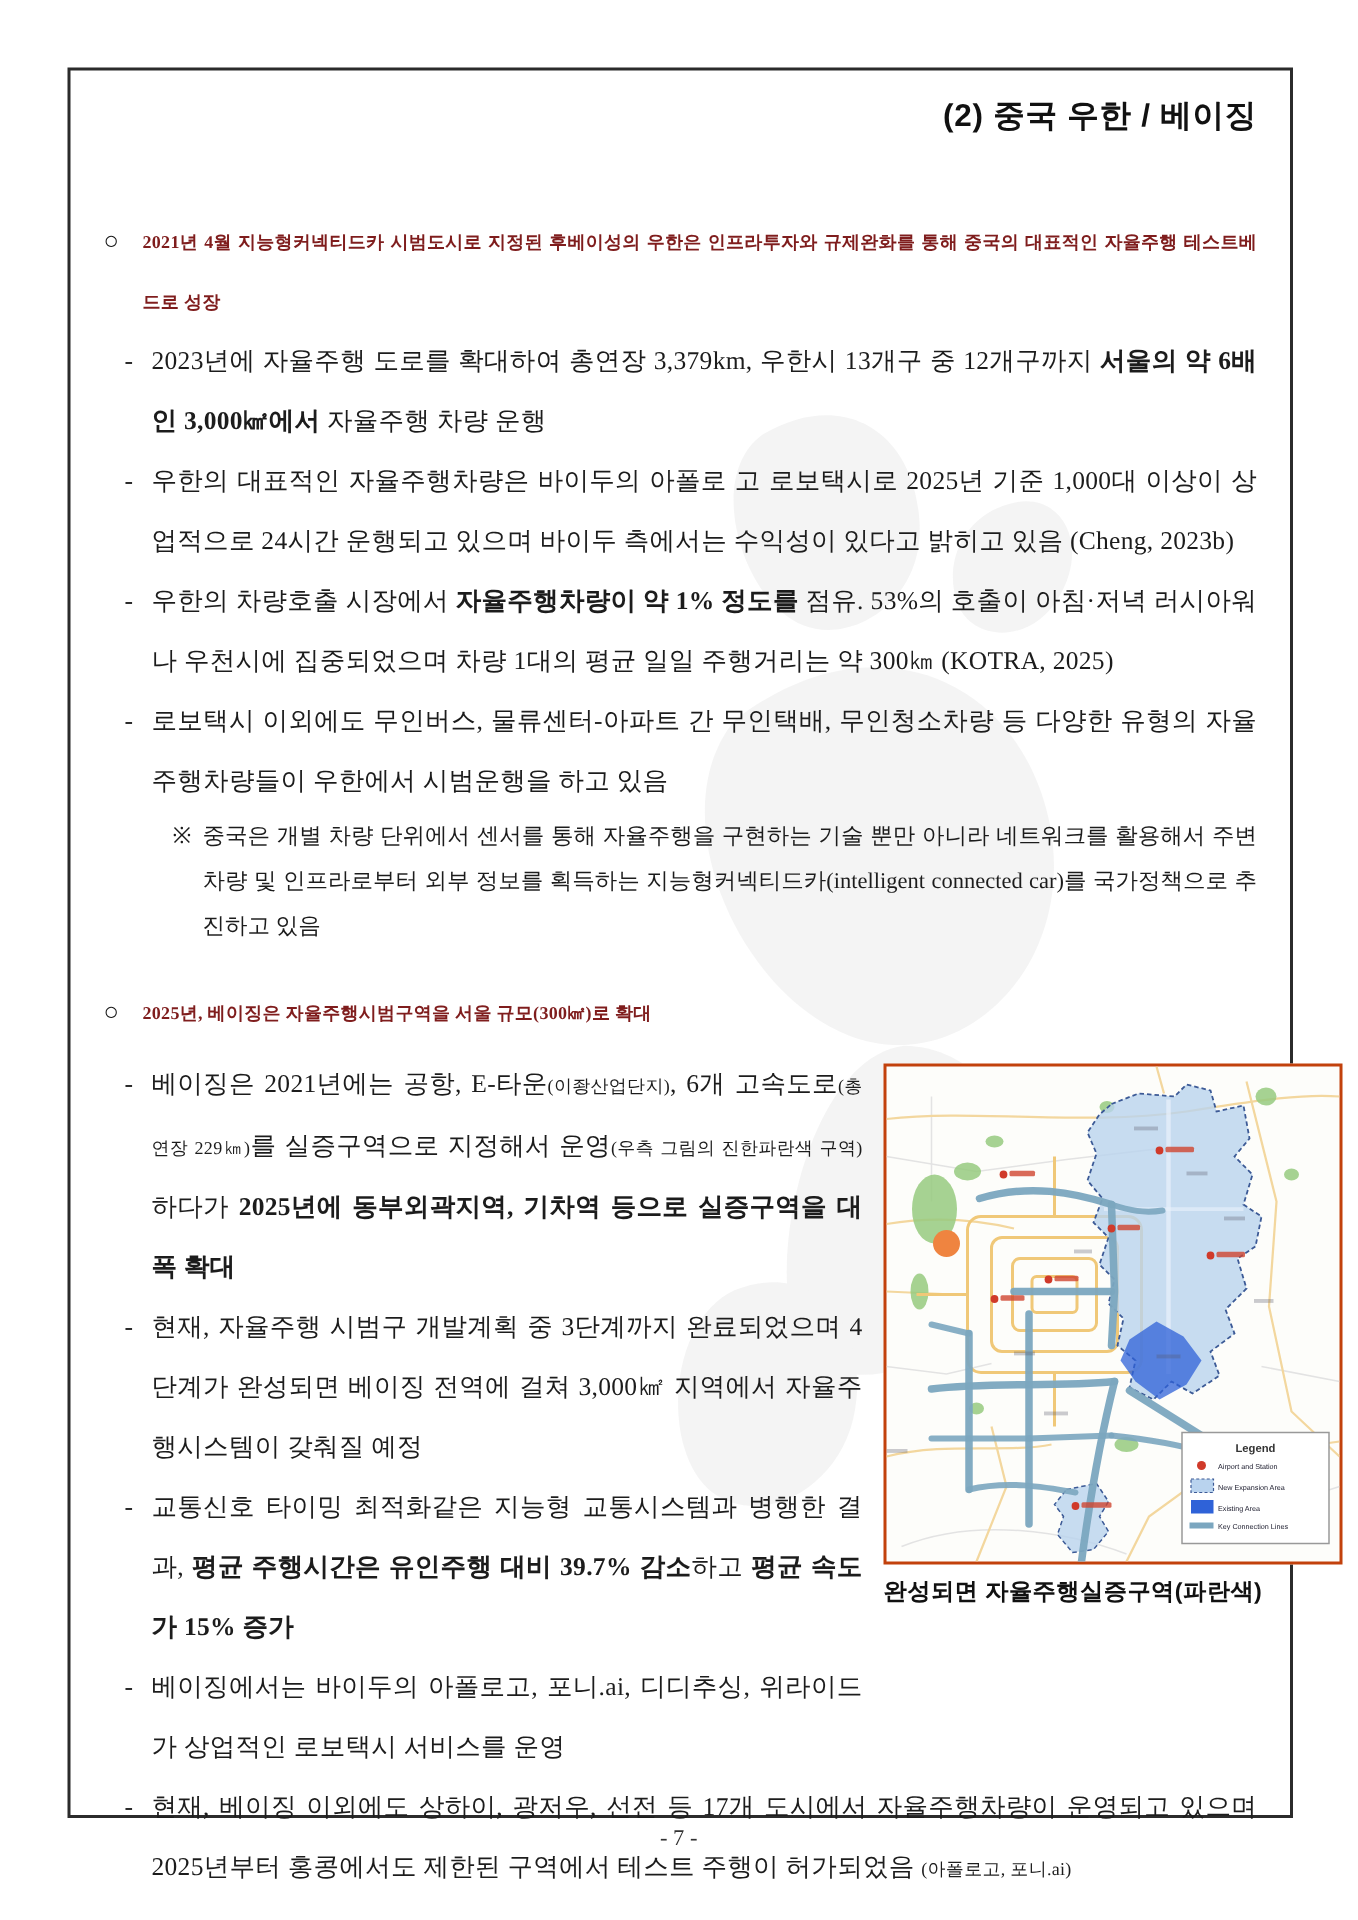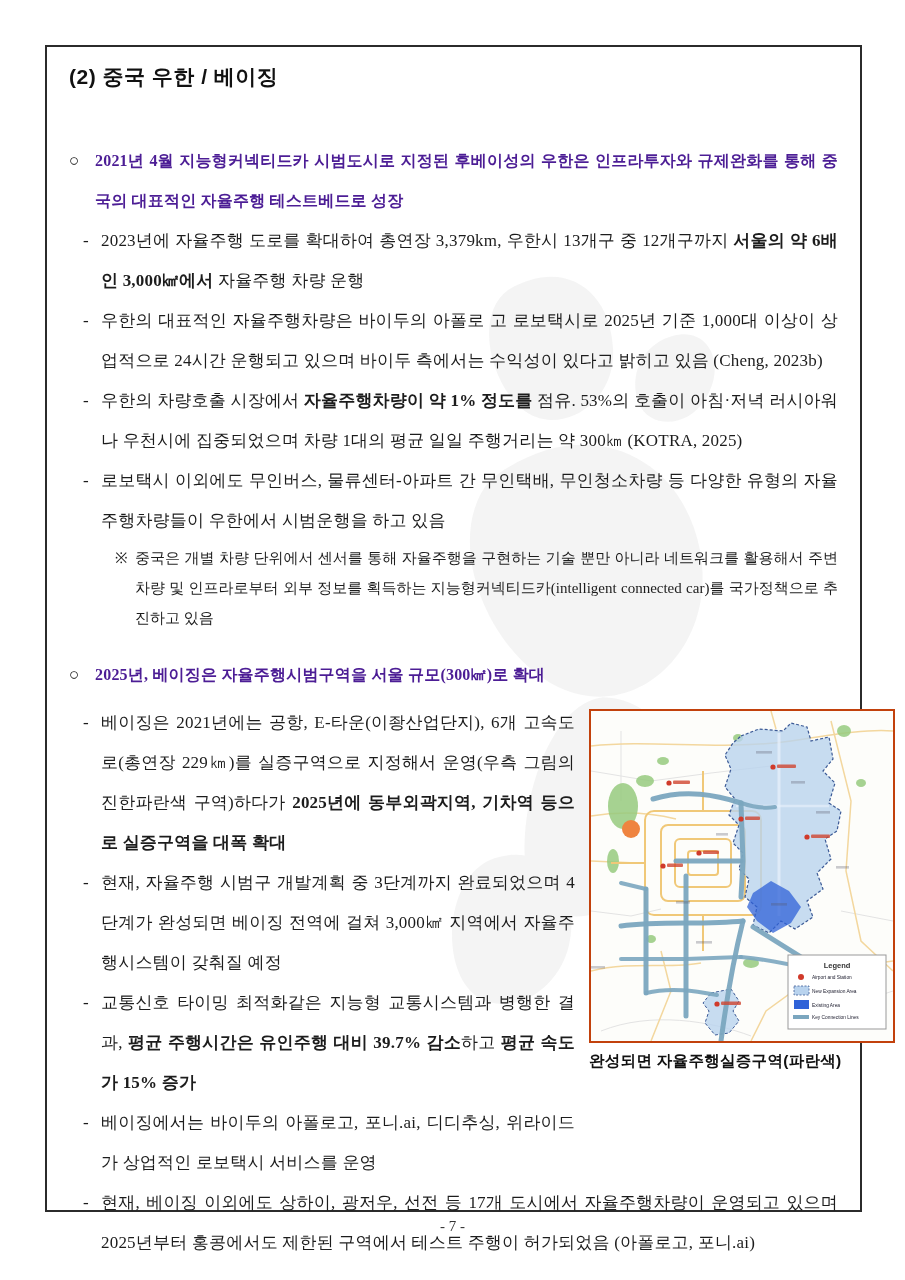--- a/index.html
+++ b/index.html
@@ -16,40 +16,40 @@
     position:absolute;left:45px;top:45px;z-index:1;
     width:817px;height:1167px;
     border:2px solid #2b2b2b;
     box-sizing:border-box;
     padding:14px 22px 0 22px;
     background:transparent;
   }
   .doc-title{
     font-family:"Liberation Sans","DejaVu Sans",sans-serif;
     font-weight:bold;font-size:21px;color:#111;
-    margin:2px 0 0 0;letter-spacing:.5px;
+    margin:2px 0 0 0;letter-spacing:.5px;text-align:right;
   }
   .sec{margin-top:0;}
   .sec1{margin-top:50px;}
   .sec2{margin-top:22px;}
   .bullet-row{display:flex;align-items:flex-start;}
   .o-marker{
     width:26px;flex:0 0 26px;font-weight:bold;font-size:17px;
     line-height:40px;color:#111;
   }
   .o-heading{
-    flex:1;font-weight:bold;font-size:16px;line-height:40px;
-    text-align:justify;color:#4c1d95;letter-spacing:.2px;
+    flex:1;font-weight:bold;font-size:12px;line-height:40px;
+    text-align:justify;color:#7f1d1d;letter-spacing:.2px;
   }
   .items{margin-left:14px;}
   .d-item{display:flex;align-items:flex-start;}
   .d-marker{width:18px;flex:0 0 18px;font-size:17px;line-height:40px;}
   .d-text{flex:1;font-size:17px;line-height:40px;text-align:justify;letter-spacing:.2px;}
   .b{font-weight:bold;}
-  .sm{font-size:17px;margin-top:11px;}
+  .sm{font-size:12px;margin-top:11px;}
   .note{display:flex;align-items:flex-start;margin-left:32px;margin-top:2px;}
   .n-marker{width:20px;flex:0 0 20px;font-size:15px;line-height:30px;}
   .n-text{flex:1;font-size:15px;line-height:30px;text-align:justify;}
   .two-col{display:flex;margin-top:8px;}
   .col-left{width:492px;flex:0 0 492px;}
   .col-right{flex:1;padding-left:14px;padding-top:6px;}
   .map-frame{
     width:302px;height:330px;border:2px solid #c2410c;background:#fdfdfa;
     box-sizing:content-box;
   }

